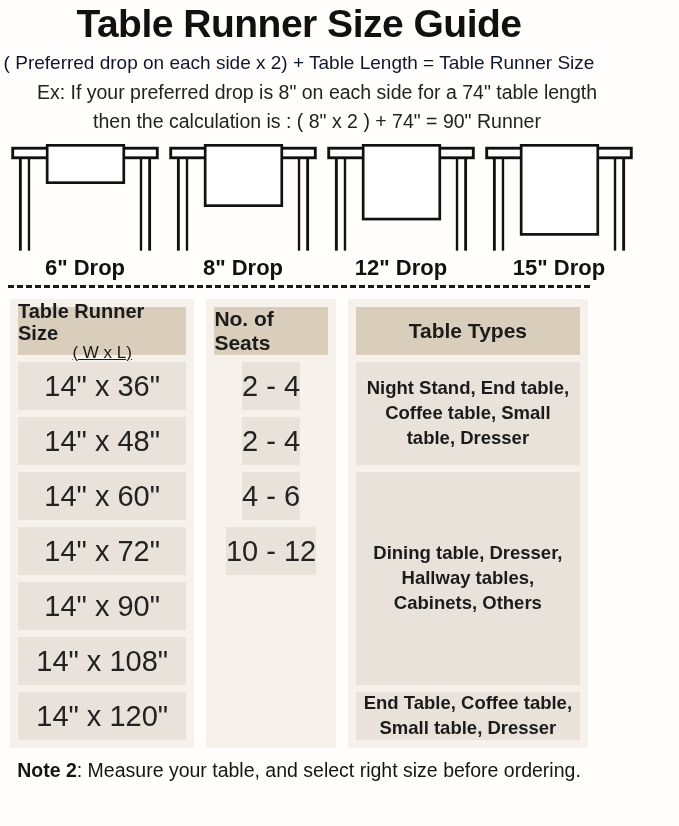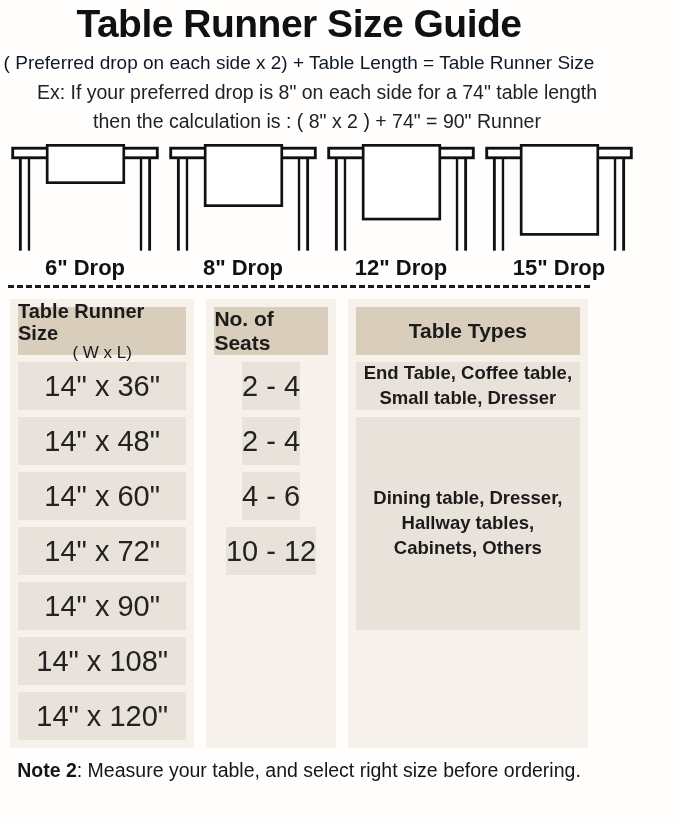--- a/index.html
+++ b/index.html
@@ -76,21 +76,21 @@
     background:#d9cdbb;
     height:48px;
     display:flex;
     flex-direction:column;
     align-items:center;
     justify-content:center;
     flex:0 0 auto;
   }
   .h-main{font-size:20px;font-weight:700;line-height:1.1;}
   .h-main2{font-size:21px;font-weight:700;}
-  .h-sub{font-size:17px;font-weight:400;line-height:1.1;}
+  .h-sub{font-size:17px;font-weight:400;line-height:1.1;text-decoration:underline;}
 
   .cell{
     background:#e9e2db;
     height:48px;
     display:flex;
     align-items:center;
     justify-content:center;
     flex:0 0 auto;
     box-sizing:border-box;
   }
@@ -204,22 +204,23 @@
       <div class="cell num-cell">2 - 4</div>
       <div class="cell num-cell">2 - 4</div>
       <div class="cell num-cell">4 - 6</div>
       <div class="cell num-cell">10 - 12</div>
     </div>
 
     <div class="col col3">
       <div class="hcell">
         <div class="h-main2">Table Types</div>
       </div>
+      <div class="cell type-cell span2">Night Stand, End table, Coffee table, Small table, Dresser</div>
+      <div class="cell type-cell span4">Dining table, Dresser, Hallway tables, Cabinets, Others</div>
       <div class="cell type-cell span1">End Table, Coffee table, Small table, Dresser</div>
-      <div class="cell type-cell span4">Dining table, Dresser, Hallway tables, Cabinets, Others</div>
     </div>
 
   </div>
 
   <div class="notes">
     <p><span class="note-label">Note 2</span><span>: Measure your table, and select right size before ordering.</span></p>
   </div>
 
 </div>
 

